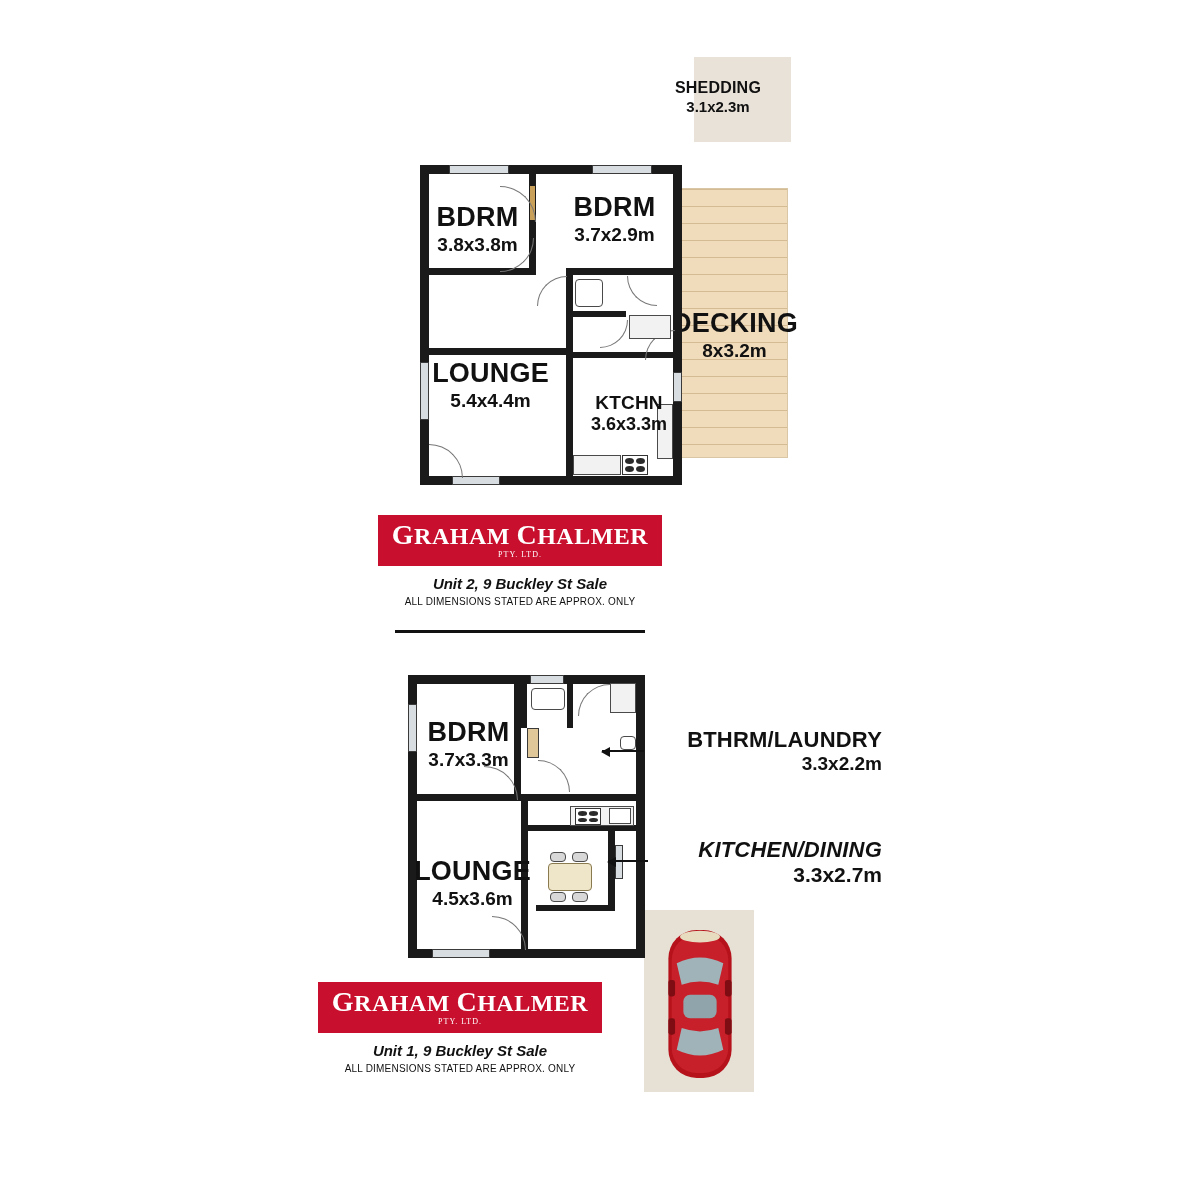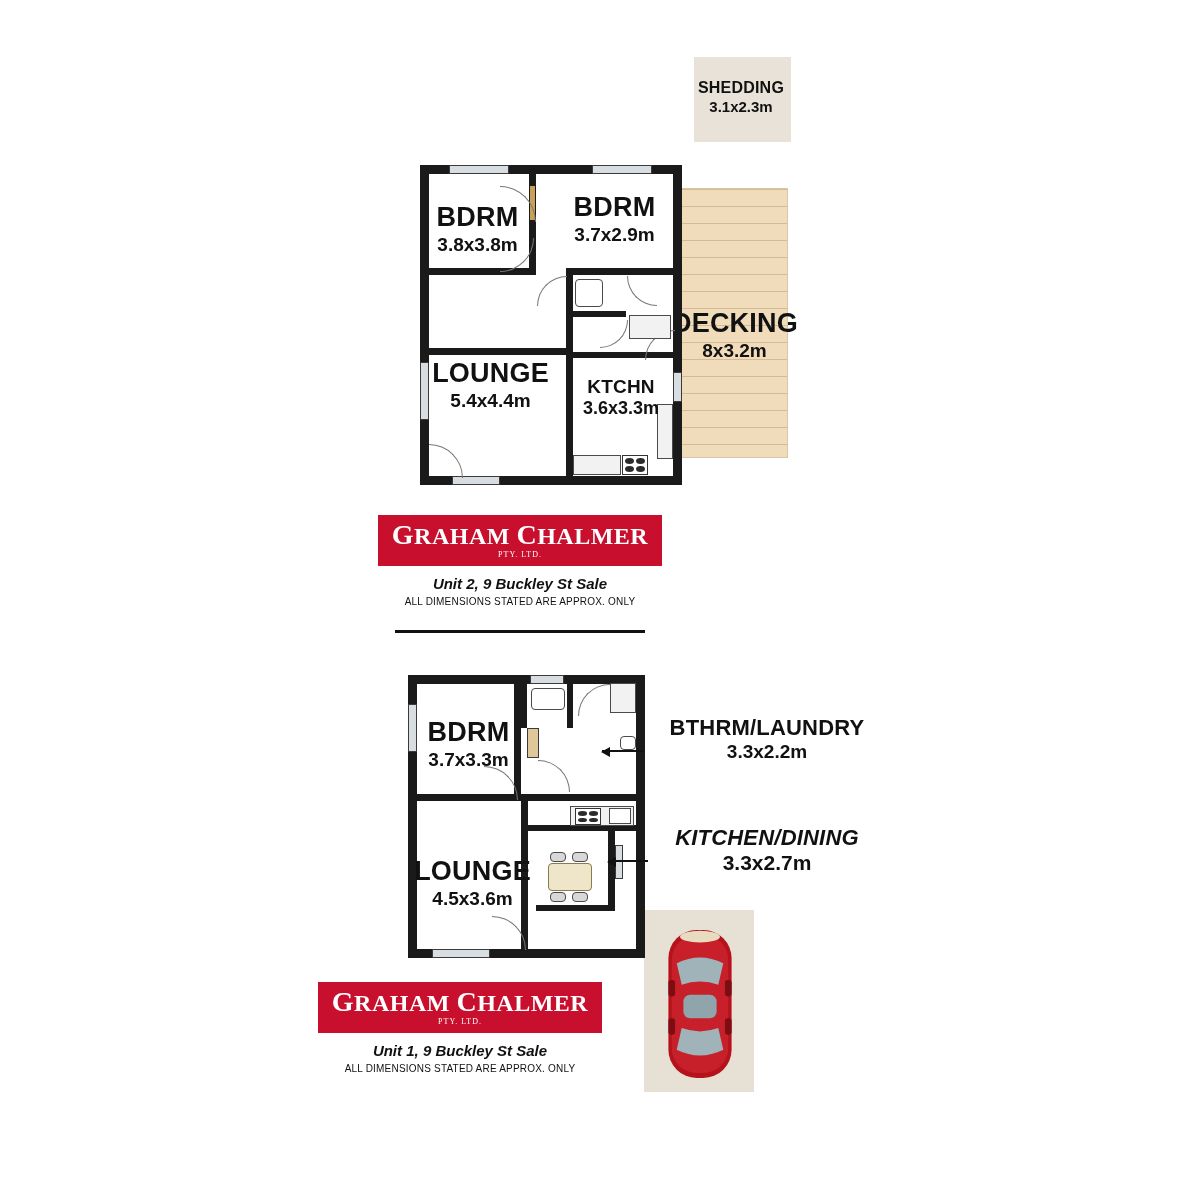--- a/index.html
+++ b/index.html
@@ -40,21 +40,21 @@
     font-size: 27px;
     letter-spacing: .2px;
   }
   .label .dim {
     display: block;
     font-weight: bold;
     font-size: 19px;
   }
   .label.small .nm { font-size: 16px; }
   .label.small .dim { font-size: 15px; }
-  .label.left { text-align: center; }
+  .label.left { text-align: right; margin-top: 12px; }
 
   .deck {
     position: absolute;
     background: #f0dcbb;
     background-image:
       repeating-linear-gradient(to bottom,
         rgba(190,160,115,.55) 0 1px,
         rgba(0,0,0,0) 1px 17px);
     border: 1px solid #d9c6a5;
   }
@@ -185,21 +185,21 @@
   .car {
     position: absolute;
   }
 </style>
 </head>
 <body>
 
 <div class="plan" style="left:0; top:0; width:1200px; height:620px;">
 
   <div class="shed" style="left:694px; top:57px; width:97px; height:85px;"></div>
-  <div class="label small" style="left:681px; top:79px; width:120px;">
+  <div class="label small" style="left:658px; top:79px; width:120px;">
     <span class="nm">SHEDDING</span>
     <span class="dim">3.1x2.3m</span>
   </div>
 
   <div class="deck" style="left:681px; top:188px; width:105px; height:268px;"></div>
   <div class="label" style="left:672px; top:308px; width:125px;">
     <span class="nm">DECKING</span>
     <span class="dim">8x3.2m</span>
   </div>
 
@@ -259,21 +259,21 @@
     <span class="dim">3.8x3.8m</span>
   </div>
   <div class="label" style="left:552px; top:192px; width:125px;">
     <span class="nm">BDRM</span>
     <span class="dim">3.7x2.9m</span>
   </div>
   <div class="label" style="left:428px; top:358px; width:125px;">
     <span class="nm">LOUNGE</span>
     <span class="dim">5.4x4.4m</span>
   </div>
-  <div class="label small" style="left:566px; top:376px; width:110px;">
+  <div class="label small" style="left:566px; top:392px; width:110px;padding-left:8px;">
     <span class="nm" style="font-size:19px;">KTCHN</span>
     <span class="dim" style="font-size:18px;">3.6x3.3m</span>
   </div>
 
   <div class="brand" style="left:355px; top:515px; width:330px;">
     <div class="brand-box">
       <div class="brand-main">
         <span class="cap">G</span><span>RAHAM </span><span class="cap">C</span><span>HALMER</span>
       </div>
       <div class="brand-sub">PTY. LTD.</div>

